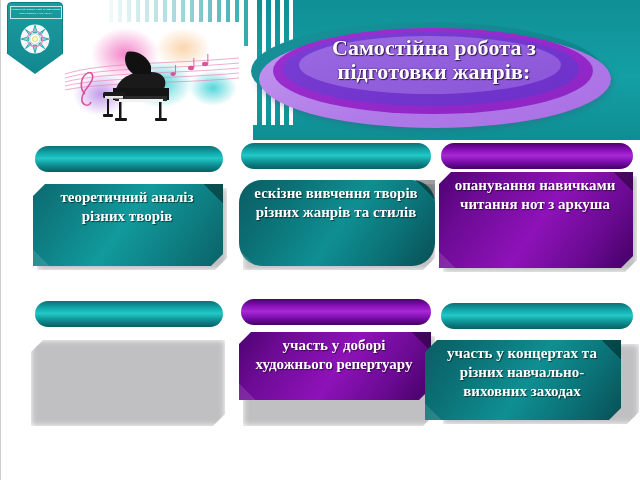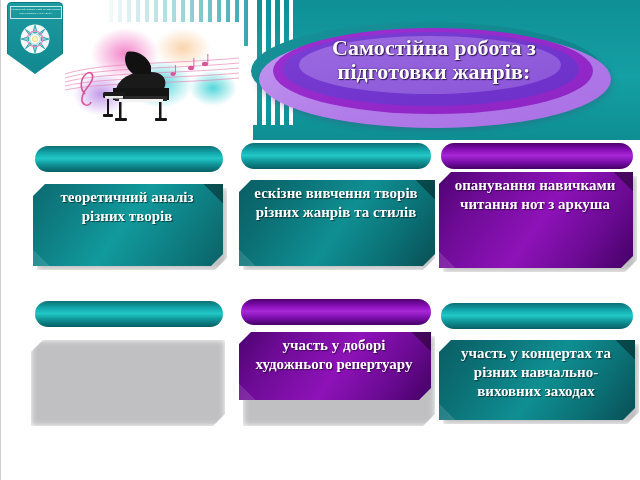--- a/index.html
+++ b/index.html
@@ -333,21 +333,21 @@
 
   <div class="pill teal" style="left:34px;  top:146px; width:188px;"></div>
   <div class="box-shadow" style="left:36px;  top:188px; width:190px; height:82px;"></div>
   <div class="box teal" style="left:32px;  top:184px; width:190px; height:82px;">
     <div class="box-bevel"></div>
     <span class="box-label">теоретичний аналіз різних творів</span>
   </div>
 
   <div class="pill teal" style="left:240px; top:143px; width:190px;"></div>
   <div class="box-shadow" style="left:242px; top:184px; width:192px; height:86px;"></div>
-  <div class="box tealdark" style="left:238px; top:180px; width:196px; height:86px;">
+  <div class="box tealdark" style="left:238px; top:180px; width:196px; height:86px;border-radius:23px;">
     <div class="box-bevel"></div>
     <span class="box-label">ескізне вивчення творів різних жанрів та стилів</span>
   </div>
 
   <div class="pill purple" style="left:440px; top:143px; width:192px;"></div>
   <div class="box-shadow" style="left:442px; top:176px; width:194px; height:96px;"></div>
   <div class="box purple" style="left:438px; top:172px; width:194px; height:96px;">
     <div class="box-bevel"></div>
     <span class="box-label">опанування навичками читання нот з аркуша</span>
   </div>
@@ -357,18 +357,18 @@
 
   <div class="pill purple" style="left:240px; top:299px; width:190px;"></div>
   <div class="box-shadow" style="left:242px; top:336px; width:192px; height:90px;"></div>
   <div class="box purple" style="left:238px; top:332px; width:192px; height:68px;">
     <div class="box-bevel"></div>
     <span class="box-label">участь у доборі художнього репертуару</span>
   </div>
 
   <div class="pill teal" style="left:440px; top:303px; width:192px;"></div>
   <div class="box-shadow" style="left:442px; top:344px; width:196px; height:80px;"></div>
-  <div class="box tealdark" style="left:438px; top:340px; width:196px; height:80px;">
+  <div class="box tealdark" style="left:424px; top:340px; width:196px; height:80px;">
     <div class="box-bevel"></div>
     <span class="box-label">участь у концертах та різних навчально-виховних заходах</span>
   </div>
 
 </div>
 
 </body></html>

